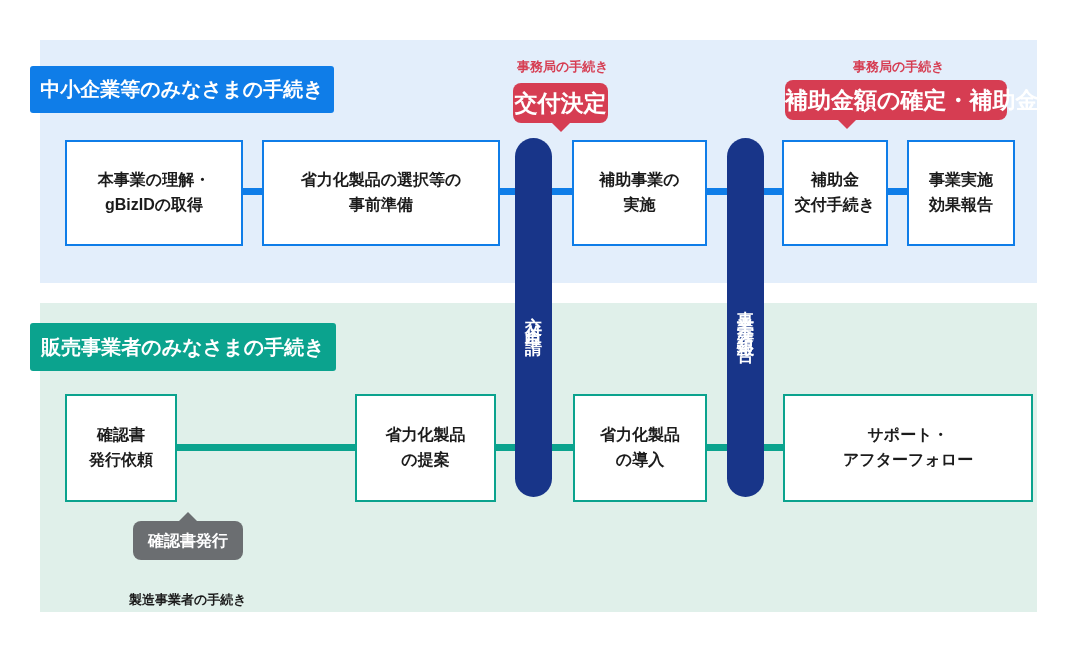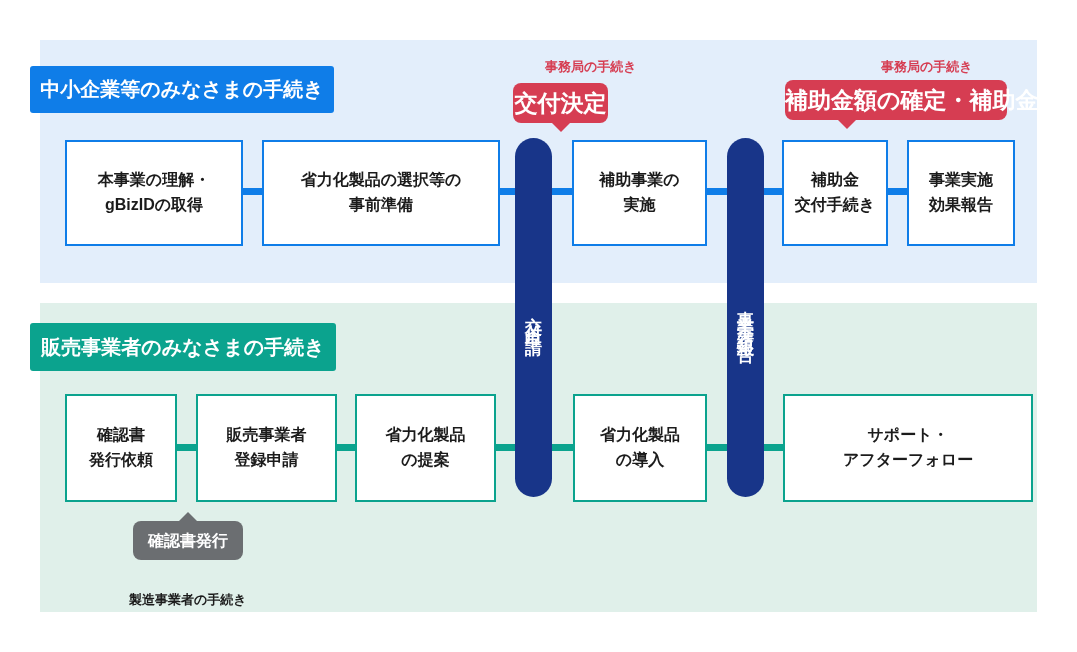--- a/index.html
+++ b/index.html
@@ -30,21 +30,21 @@
   .box.teal{border:2px solid var(--teal);}
   .row-top{top:140px;height:106px;}
   .row-bottom{top:394px;height:108px;}
 
   .pill{position:absolute;top:138px;width:37px;height:359px;background:var(--navy);
     border-radius:19px;z-index:3;display:flex;align-items:center;justify-content:center;}
   .pill .vtext{writing-mode:vertical-rl;color:#fff;font-weight:bold;font-size:17px;
     letter-spacing:7px;line-height:1;}
 
   .note{position:absolute;z-index:4;font-weight:bold;font-size:13px;white-space:nowrap;line-height:1;}
-  .note.red{color:var(--red);margin-left:28px;}
+  .note.red{color:var(--red);}
   .note.dark{color:var(--ink);margin-top:28px;}
 
   .bubble{position:absolute;z-index:4;height:40px;line-height:40px;text-align:center;
     color:#fff;font-weight:bold;font-size:23px;border-radius:8px;white-space:nowrap;}
   .bubble.red{background:var(--red);}
   .bubble.gray{background:var(--gray);font-size:16px;height:39px;line-height:39px;}
   .bubble.tail-bottom::after{content:"";position:absolute;top:100%;left:50%;margin-left:-9px;
     border:9px solid transparent;border-bottom:0;border-top:9px solid var(--red);}
   .bubble.tail-bottom.tail-at-53::after{left:53px;margin-left:0;}
   .bubble.tail-top::before{content:"";position:absolute;bottom:100%;left:50%;margin-left:-9px;
@@ -82,24 +82,20 @@
   </div>
   <div class="box blue row-top" style="left:907px;width:108px;">
     <span>事業実施</span>
     <span>効果報告</span>
   </div>
 
   <div class="box teal row-bottom" style="left:65px;width:112px;">
     <span>確認書</span>
     <span>発行依頼</span>
   </div>
-  <div class="box teal row-bottom" style="left:196px;width:141px;">
-    <span>販売事業者</span>
-    <span>登録申請</span>
-  </div>
   <div class="box teal row-bottom" style="left:355px;width:141px;">
     <span>省力化製品</span>
     <span>の提案</span>
   </div>
   <div class="box teal row-bottom" style="left:573px;width:134px;">
     <span>省力化製品</span>
     <span>の導入</span>
   </div>
   <div class="box teal row-bottom" style="left:783px;width:250px;">
     <span>サポート・</span>

